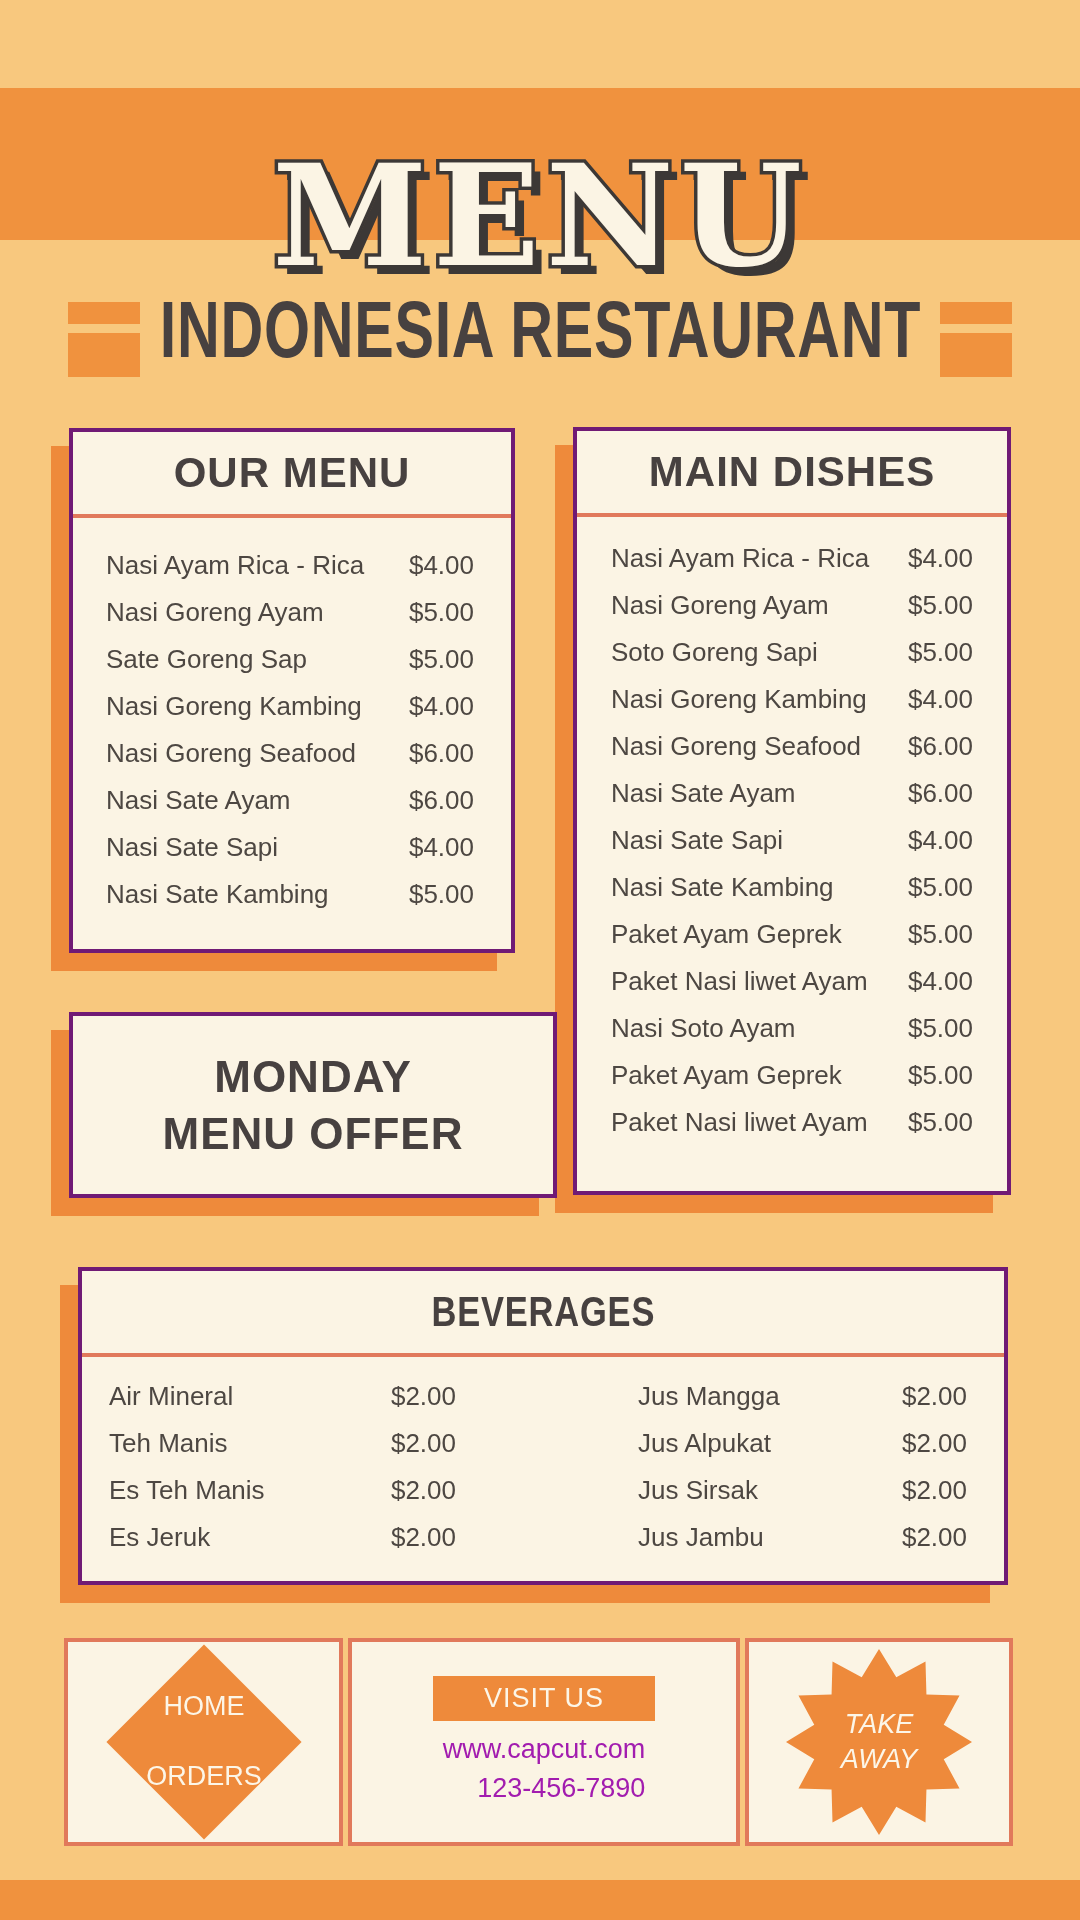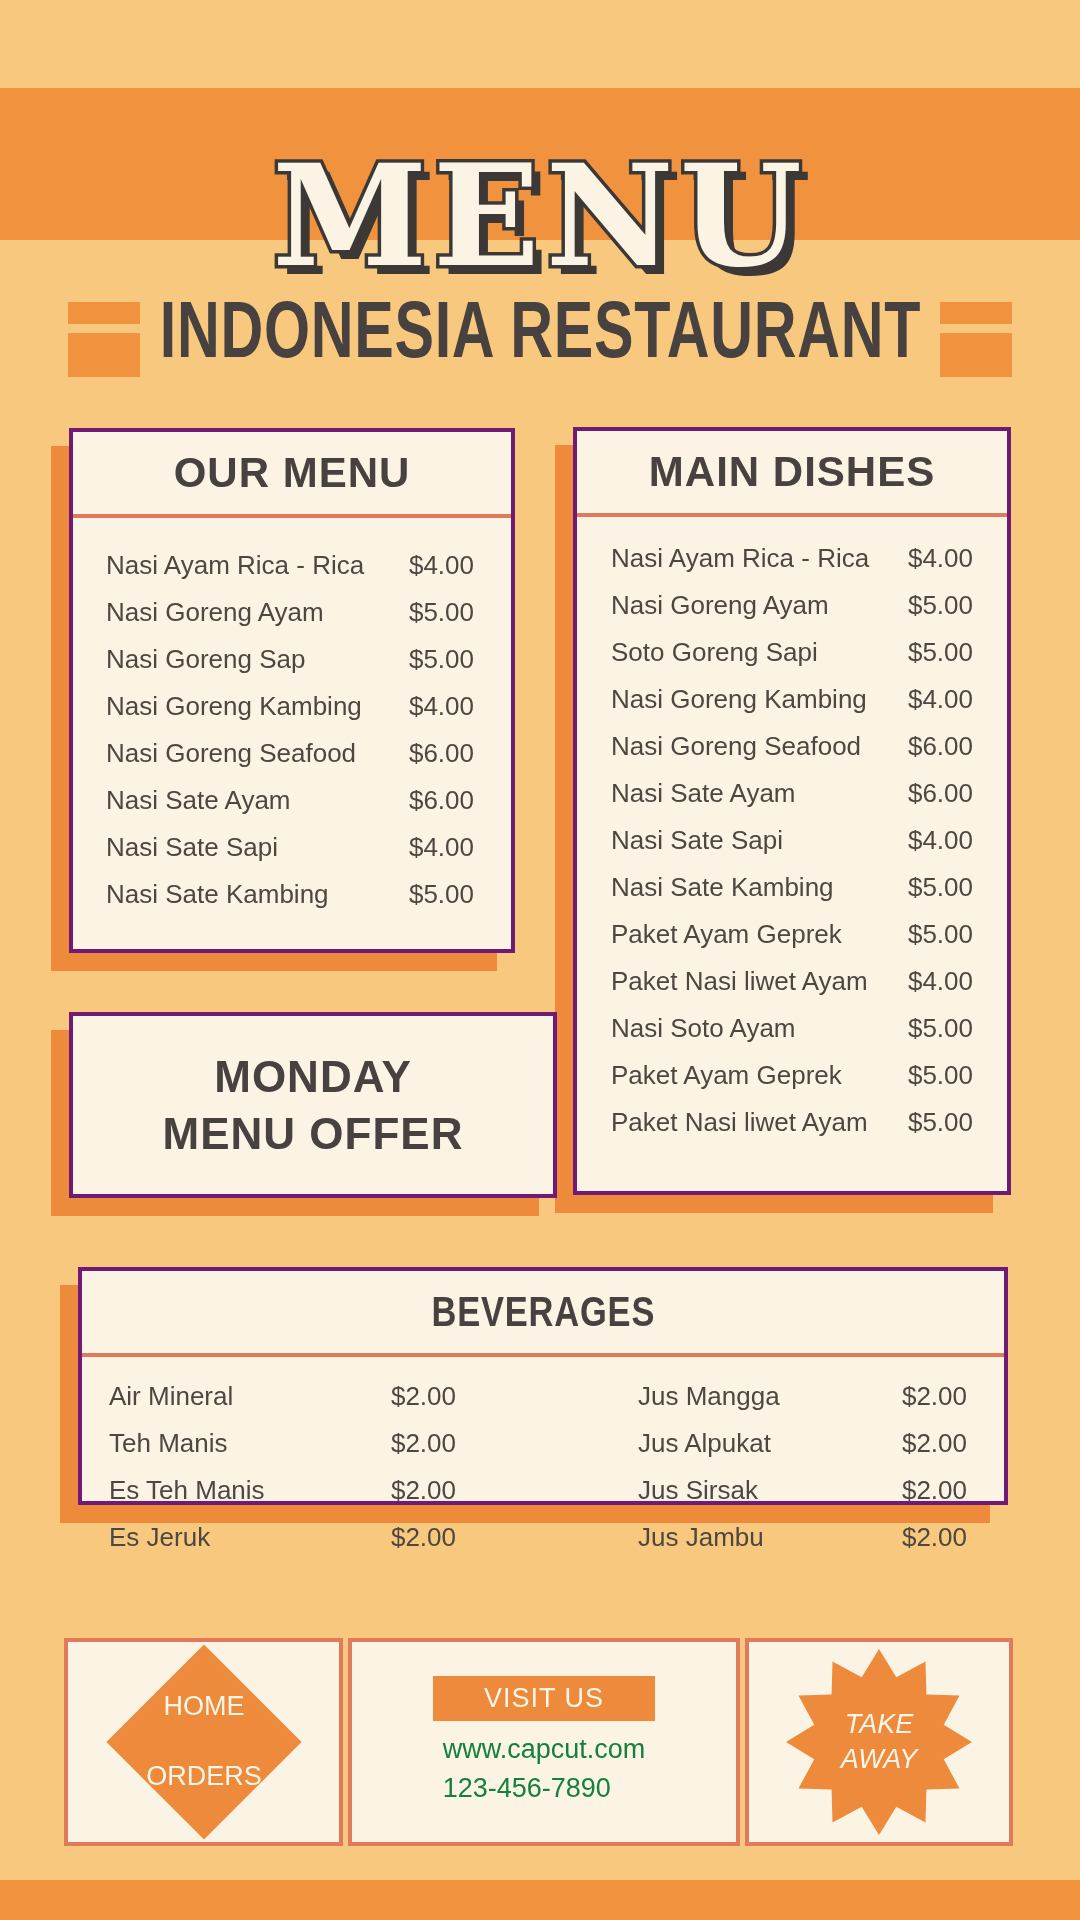--- a/index.html
+++ b/index.html
@@ -34,21 +34,21 @@
   .panel{position:absolute;box-sizing:border-box;background:#FBF4E4;
     border:4px solid #701a75;box-shadow:-18px 18px 0 #EE8A3B;}
   .panel-header{box-sizing:border-box;height:86px;border-bottom:4px solid #E1795B;
     display:flex;align-items:center;justify-content:center;
     font-size:42px;font-weight:bold;color:#474140;letter-spacing:1px;}
   .cond{display:inline-block;transform:scaleX(0.82);transform-origin:50% 50%;white-space:nowrap;}
 
   .box-our{left:69px;top:428px;width:446px;height:525px;}
   .box-main{left:573px;top:427px;width:438px;height:768px;}
   .box-monday{left:69px;top:1012px;width:488px;height:186px;display:flex;align-items:center;justify-content:center;}
-  .box-bev{left:78px;top:1267px;width:930px;height:238px;text-align:right;}
+  .box-bev{left:78px;top:1267px;width:930px;height:318px;text-align:right;}
 
   .monday-text{font-size:44px;font-weight:bold;color:#474140;text-align:center;line-height:1.3;letter-spacing:1px;}
 
   .rows{padding-top:24px;}
   .box-main .rows{padding-top:18px;}
   .mrow{box-sizing:border-box;height:47px;display:flex;align-items:center;
     justify-content:space-between;padding:0 37px 0 33px;
     font-size:26px;color:#4D4742;gap:24px;}
   .box-main .mrow{padding:0 34px 0 34px;}
   .iprice{white-space:nowrap;}
@@ -67,21 +67,21 @@
   .fbox.right{left:745px;width:268px;}
 
   .diamond{width:138px;height:138px;background:#EE8A3B;transform:rotate(45deg);
     display:flex;align-items:center;justify-content:center;}
   .diamond-label{transform:rotate(-45deg);color:#FCF6E8;font-size:27px;line-height:1.3;
     text-align:center;white-space:pre-line;}
 
   .visit-chip{box-sizing:border-box;width:222px;height:45px;background:#EE8A3B;
     display:flex;align-items:center;justify-content:center;
     color:#FCF6E8;font-size:27px;letter-spacing:1px;}
-  .contact{font-size:27px;color:#15803d;line-height:1.45;text-align:left;}
+  .contact{font-size:27px;color:#a21caf;line-height:1.45;text-align:right;}
 
   .star{width:186px;height:186px;background:#EE8A3B;
     display:flex;align-items:center;justify-content:center;
     clip-path:polygon(100% 50%,84.8% 59.3%,93.3% 75%,75.5% 75.5%,75% 93.3%,59.3% 84.8%,50% 100%,40.7% 84.8%,25% 93.3%,24.5% 75.5%,6.7% 75%,15.2% 59.3%,0% 50%,15.2% 40.7%,6.7% 25%,24.5% 24.5%,25% 6.7%,40.7% 15.2%,50% 0%,59.3% 15.2%,75% 6.7%,75.5% 24.5%,93.3% 25%,84.8% 40.7%);}
   .star-label{color:#FCF6E8;font-size:27px;line-height:1.3;text-align:center;font-style:italic;}
 </style>
 </head>
 <body>
 
 <div class="page">
@@ -109,21 +109,21 @@
     <div class="rows">
       <div class="mrow">
         <span class="iname">Nasi Ayam Rica - Rica</span>
         <span class="iprice">$4.00</span>
       </div>
       <div class="mrow">
         <span class="iname">Nasi Goreng Ayam</span>
         <span class="iprice">$5.00</span>
       </div>
       <div class="mrow">
-        <span class="iname">Nasi Goreng Sap</span>
+        <span class="iname">Sate Goreng Sap</span>
         <span class="iprice">$5.00</span>
       </div>
       <div class="mrow">
         <span class="iname">Nasi Goreng Kambing</span>
         <span class="iprice">$4.00</span>
       </div>
       <div class="mrow">
         <span class="iname">Nasi Goreng Seafood</span>
         <span class="iprice">$6.00</span>
       </div>

